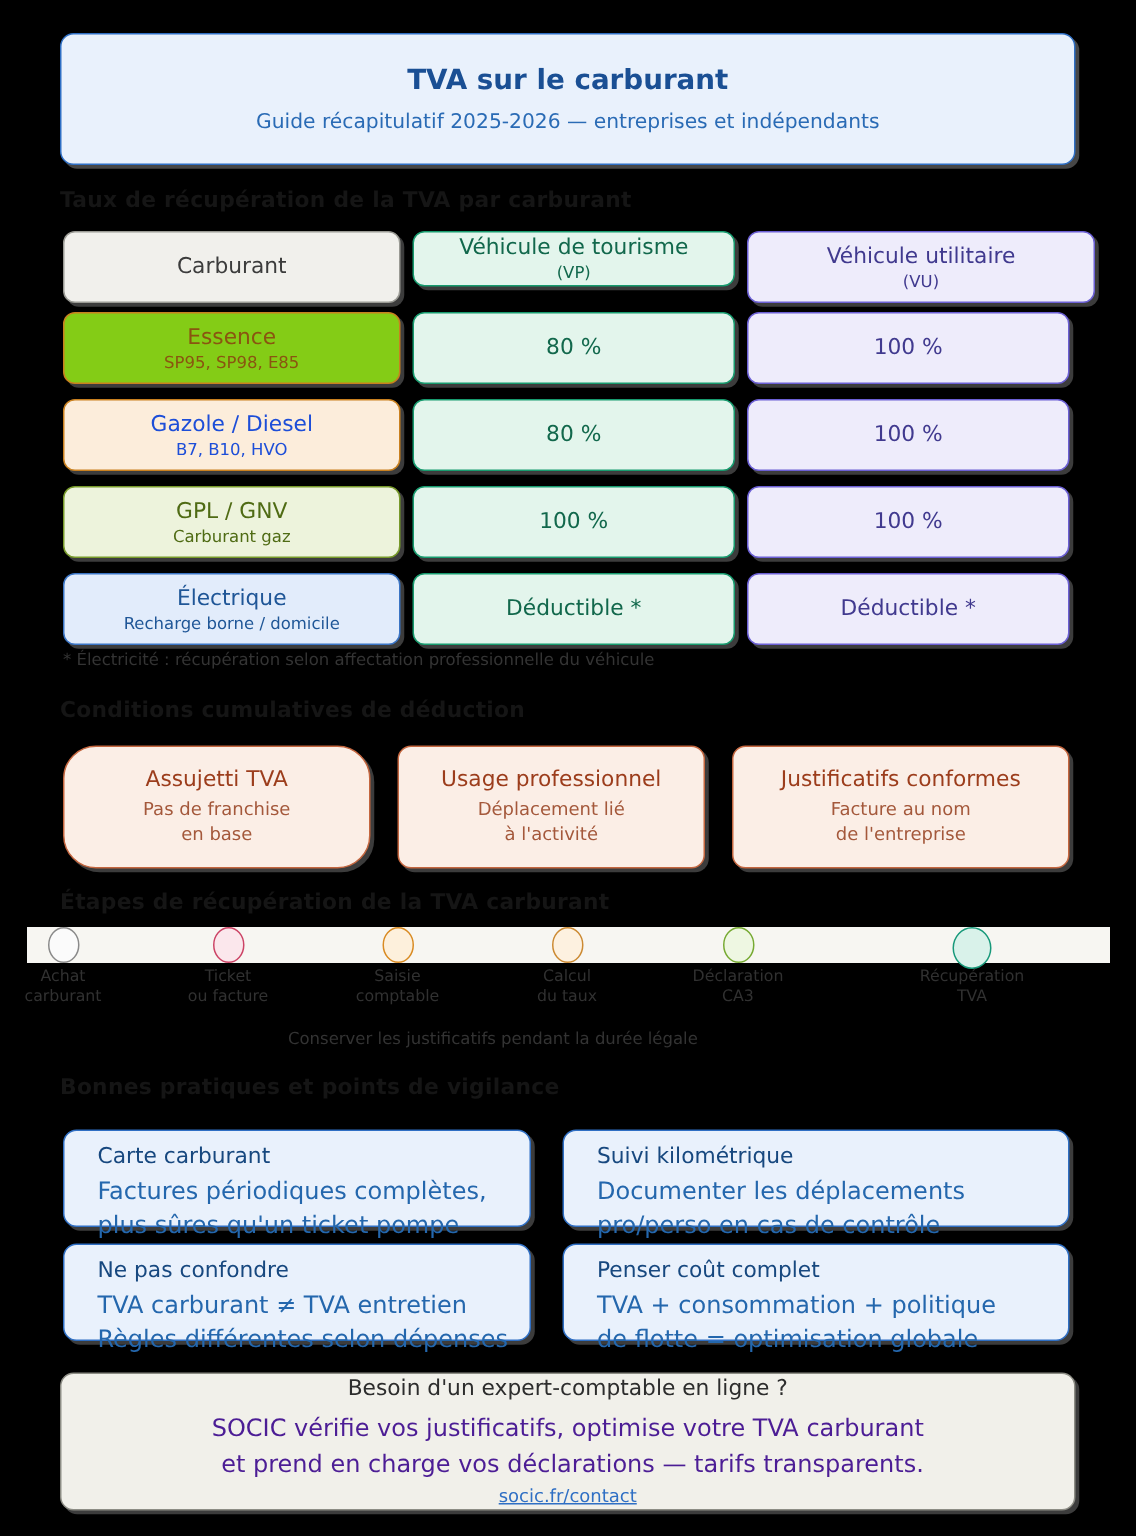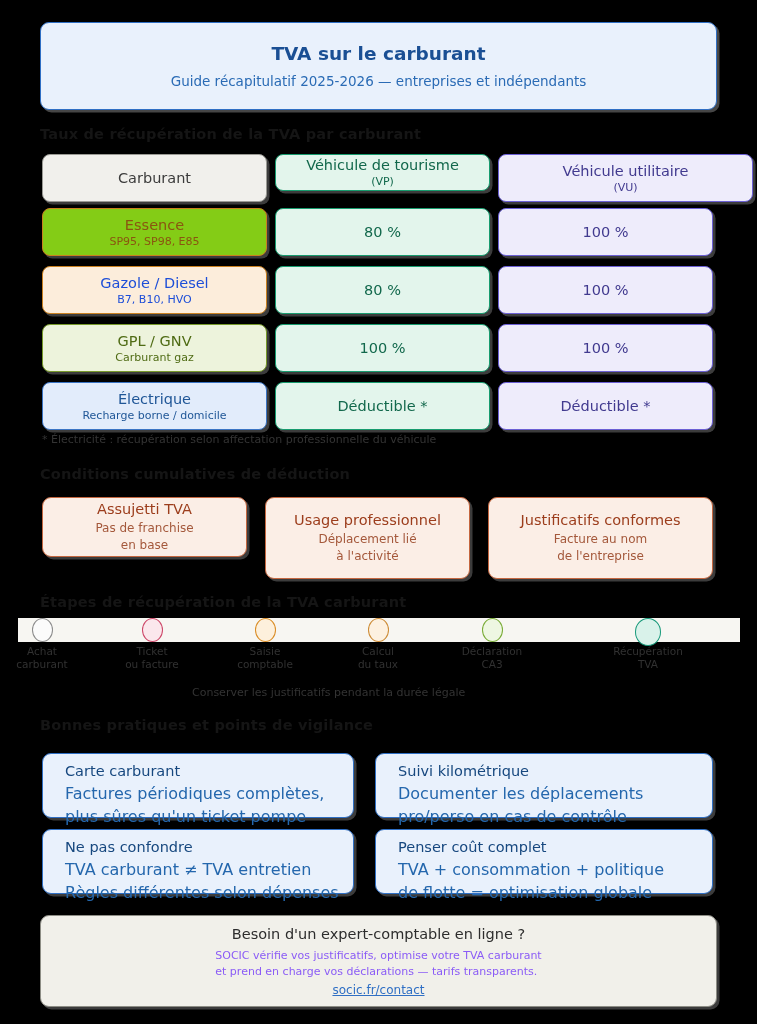--- a/index.html
+++ b/index.html
@@ -139,21 +139,21 @@
     position: absolute;
     left: 40px; top: 915px; width: 677px; height: 92px;
     border-radius: 9px;
     border: 1.4px solid #8d8d85;
     background: #f1f0ea;
     display: flex; flex-direction: column;
     align-items: center; justify-content: center;
     box-shadow: 2.5px 2.5px 0 rgba(120,120,120,0.5);
   }
   #cta .ft { font-size: 14.5px; color: #2d2d2d; margin-bottom: 6px; }
-  #cta .fb { font-size: 11px; color: #8b5cf6; text-align: left; line-height: 1.5; }
+  #cta .fb { font-size: 16px; color: #4c1d95; text-align: right; line-height: 1.5; }
   #cta .fl { font-size: 12px; color: #2f6fc4; text-decoration: underline; margin-top: 2px; }
 </style>
 </head>
 <body>
 
 <div class="page">
 
   <div id="title-banner" class="card">
     <div class="t1">TVA sur le carburant</div>
     <div class="t2">Guide récapitulatif 2025-2026 — entreprises et indépendants</div>
@@ -161,21 +161,21 @@
 
   <div class="section-head" style="left:40px; top:126px;">Taux de récupération de la TVA par carburant</div>
 
   <div class="cell c-head" style="left:42px; top:154px; width:225px; height:48px;">
     <div class="main">Carburant</div>
   </div>
   <div class="cell c-vp" style="left:275px; top:154px; width:215px; height:37px;">
     <div class="main">Véhicule de tourisme</div>
     <div class="sub">(VP)</div>
   </div>
-  <div class="cell c-vu" style="left:498px; top:154px; width:255px; height:48px;">
+  <div class="cell c-vu" style="left:498px; top:154px; width:232px; height:48px;">
     <div class="main">Véhicule utilitaire</div>
     <div class="sub">(VU)</div>
   </div>
 
   <div class="cell c-ess" style="left:42px; top:208px; width:225px; height:48px;">
     <div class="main">Essence</div>
     <div class="sub">SP95, SP98, E85</div>
   </div>
   <div class="cell c-vp" style="left:275px; top:208px; width:215px; height:48px;">
     <div class="main">80 %</div>
@@ -214,21 +214,21 @@
     <div class="main">Déductible *</div>
   </div>
   <div class="cell c-vu" style="left:498px; top:382px; width:215px; height:48px;">
     <div class="main">Déductible *</div>
   </div>
 
   <div class="footnote" style="left:42px; top:433px;">* Électricité : récupération selon affectation professionnelle du véhicule</div>
 
   <div class="section-head" style="left:40px; top:466px;">Conditions cumulatives de déduction</div>
 
-  <div class="crit" style="left:42px; top:497px; width:205px; height:60px;">
+  <div class="crit" style="left:42px; top:497px; width:205px; height:82px;border-radius:22px;">
     <div class="ct">Assujetti TVA</div>
     <div class="cs">
       <span>Pas de franchise</span><br>
       <span>en base</span>
     </div>
   </div>
   <div class="crit" style="left:488px; top:497px; width:225px; height:82px;">
     <div class="ct">Justificatifs conformes</div>
     <div class="cs">
       <span>Facture au nom</span><br>

